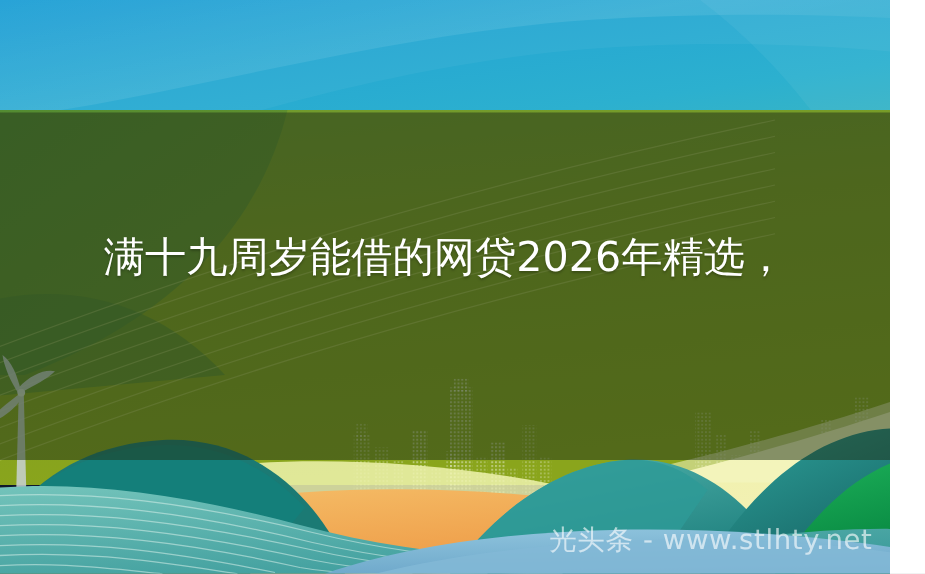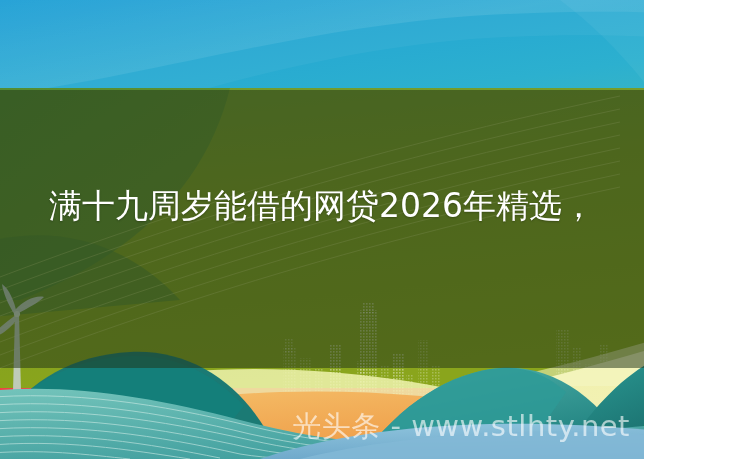--- a/index.html
+++ b/index.html
@@ -1,23 +1,23 @@
 <!DOCTYPE html>
 <html><head>
 <meta charset="utf-8">
 <title>Article Cover</title>
 <style>
   html,body{margin:0;padding:0;background:#fff;}
   body{font-family:"Liberation Sans","DejaVu Sans",sans-serif;}
 
   #cover{
     position:relative;
-    width:644px;height:459px;
+    width:712px;height:459px;
     overflow:hidden;
-    background:#ef4444;
+    background:#0f172a;
   }
 
   
   #artwork{position:absolute;inset:0;width:740px;height:459px;display:block;}
 
   
   #dim-band{
     position:absolute;left:0;right:0;
     top:90px;height:278px;
     background:rgba(32,52,24,0.52);
@@ -36,21 +36,21 @@
     font-weight:400;
     text-shadow:0 1px 2px rgba(0,0,0,0.25);
     font-family:"DejaVu Sans","Liberation Sans",sans-serif;
   }
   #title-block .tline{display:block;white-space:nowrap;}
 
   
   #watermark{
     position:absolute;
     right:14px;bottom:12px;
-    font-size:29px;
+    font-size:22px;
     color:rgba(255,255,255,0.62);
     letter-spacing:0.5px;
     white-space:nowrap;
     font-family:"DejaVu Sans","Liberation Sans",sans-serif;
   }
 </style>
 </head>
 <body>
 
 <div id="cover">

